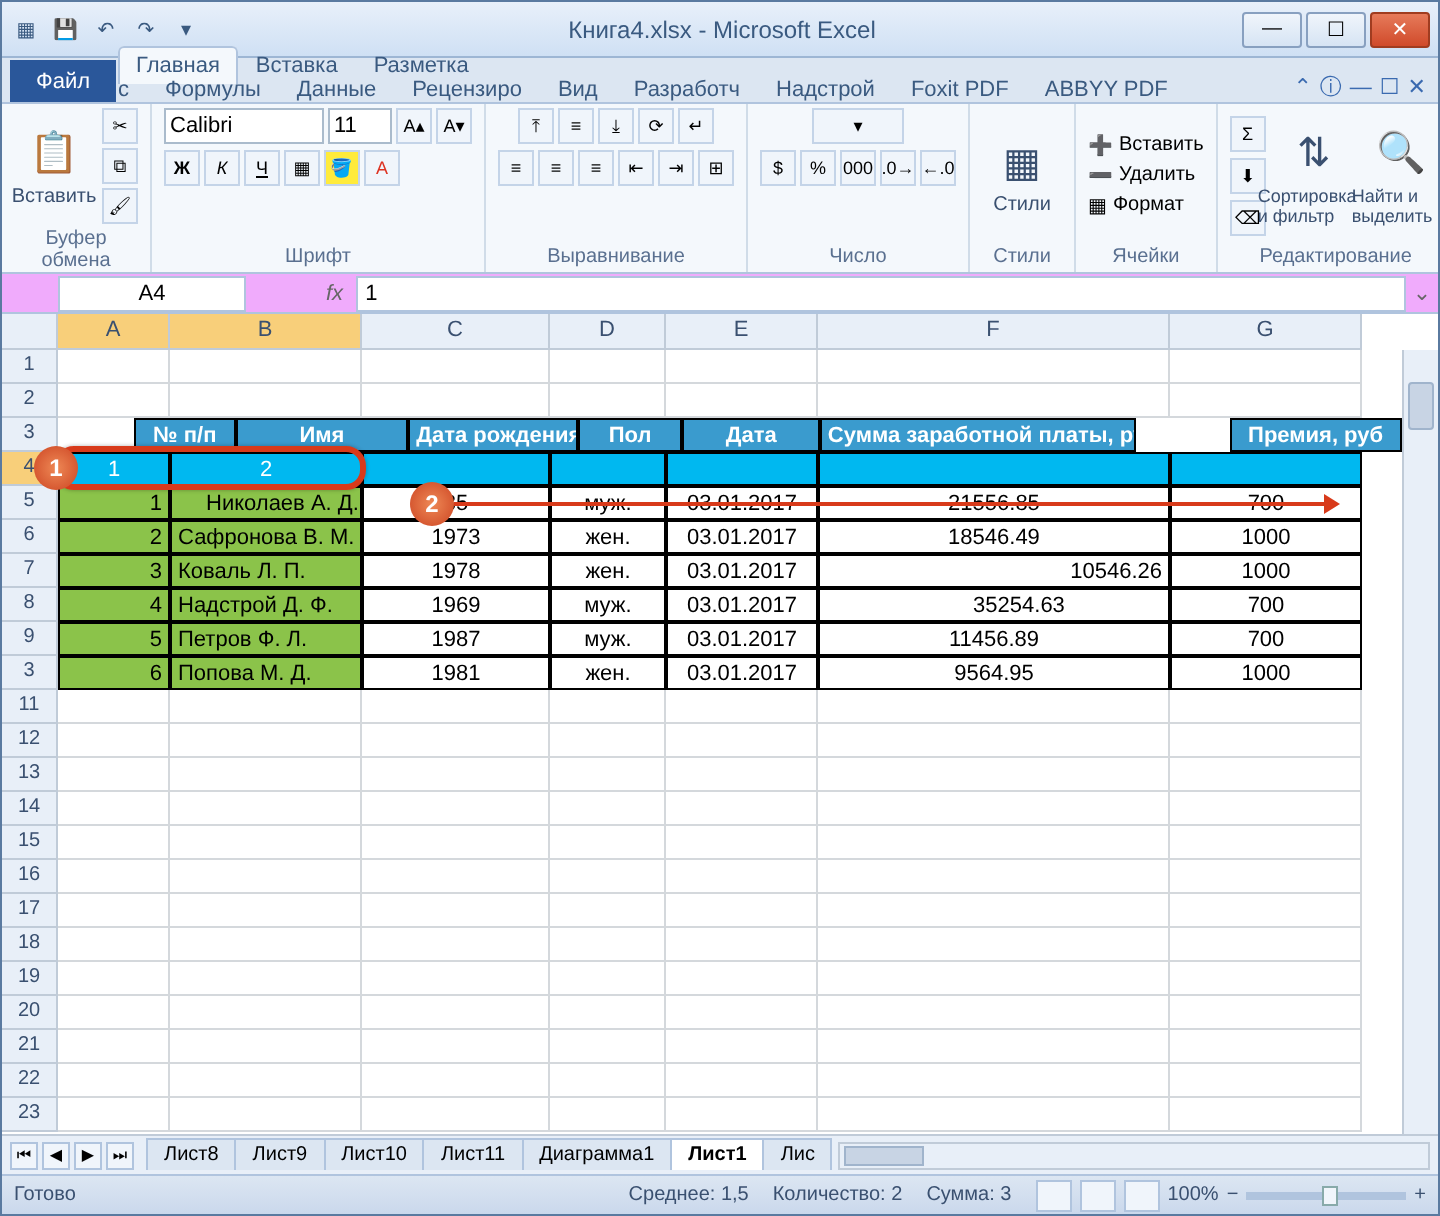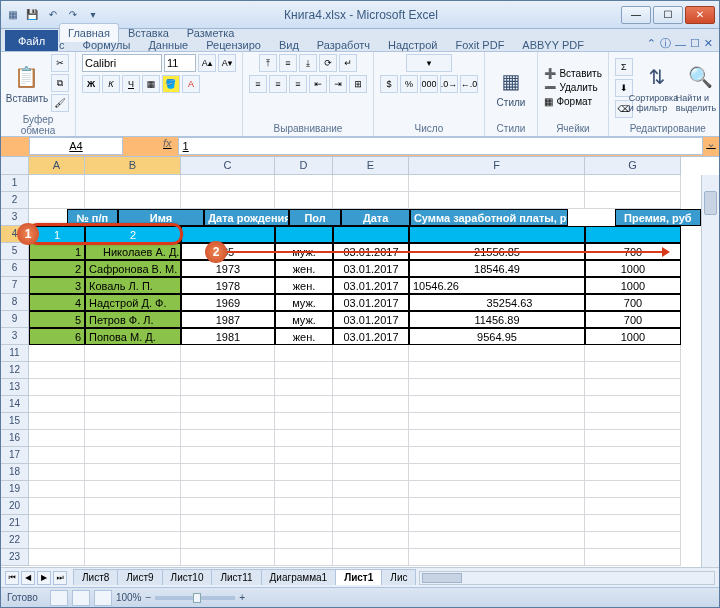--- a/index.html
+++ b/index.html
@@ -27,21 +27,21 @@
 .ribbon-group-label { text-align: center; font-size: 10px; color: #5a7090; padding: 2px 0; }
 .big-btn { width: 40px; display: flex; flex-direction: column; align-items: center; font-size: 10px; color: #3a5070; cursor: pointer; }
 .big-icon { width: 28px; height: 28px; margin-bottom: 2px; display: flex; align-items: center; justify-content: center; font-size: 20px; }
 .small-stack { display: flex; flex-direction: column; gap: 2px; }
 .small-btn { width: 18px; height: 18px; border: 1px solid #c4d4e8; background: #f0f5fb; display: inline-flex; align-items: center; justify-content: center; font-size: 9px; cursor: pointer; }
 .font-row { display: flex; gap: 2px; align-items: center; }
 .font-select { border: 1px solid #abc; background: #fff; font-size: 11px; padding: 1px 2px; height: 18px; }
 .font-select.name { width: 80px; }
 .font-select.size { width: 32px; }
 
-.namebox-row { height: 20px; background: #fdba74; border-bottom: 1px solid #b0c4de; display: flex; align-items: flex-start; text-decoration: underline; }
+.namebox-row { height: 20px; background: #f0abfc; border-bottom: 1px solid #b0c4de; display: flex; align-items: center; }
 .namebox { width: 94px; border: 1px solid #b0c4de; background: #fff; text-align: center; font-size: 11px; margin-left: 28px; height: 18px; line-height: 16px; }
 .fx-label { margin: 0 6px 0 40px; font-style: italic; color: #666; }
 .formula-bar { flex: 1; border: 1px solid #b0c4de; background: #fff; height: 18px; padding: 0 4px; font-size: 11px; line-height: 16px; }
 .fb-expand { width: 16px; text-align: center; color: #666; cursor: pointer; }
 
 .sheet-area { flex: 1; background: #fff; overflow: hidden; position: relative; display: flex; }
 .corner { width: 28px; height: 18px; background: #e8eff8; border-right: 1px solid #c0cbd8; border-bottom: 1px solid #c0cbd8; position: absolute; top: 0; left: 0; }
 .col-headers { position: absolute; top: 0; left: 28px; right: 18px; height: 18px; display: flex; }
 .col-h { background: #e8eff8; border-right: 1px solid #c0cbd8; border-bottom: 1px solid #c0cbd8; text-align: center; font-size: 11px; color: #3a5070; line-height: 17px; }
 .col-h.sel { background: #f8cf7a; }
@@ -145,20 +145,21 @@
               <i>К</i>
             </span>
           <span class="small-btn">
               <u>Ч</u>
             </span>
           <span class="small-btn">▦</span>
           <span class="small-btn" style="background:#ffeb3b">🪣</span>
           <span class="small-btn" style="color:#d32">A</span>
         </div>
       </div>
+      <div class="ribbon-group-label">Шрифт</div>
     </div>
 
     <div class="ribbon-group">
       <div class="ribbon-group-content" style="flex-direction:column;gap:3px">
         <div class="font-row">
           <span class="small-btn">⤒</span>
           <span class="small-btn">≡</span>
           <span class="small-btn">⤓</span>
           <span class="small-btn">⟳</span>
           <span class="small-btn">↵</span>
@@ -338,21 +339,21 @@
           <div class="g-cell data-bord" style="width: 76px; text-align: center;">03.01.2017</div>
           <div class="g-cell data-bord" style="width: 176px; text-align: center;">18546.49</div>
           <div class="g-cell data-bord" style="width: 96px; text-align: center;">1000</div>
         </div>
         <div class="g-row">
           <div class="g-cell data-bord green-cell" style="width: 56px; text-align: right;">3</div>
           <div class="g-cell data-bord green-cell" style="width: 96px; text-align: left;">Коваль Л. П.</div>
           <div class="g-cell data-bord" style="width: 94px; text-align: center;">1978</div>
           <div class="g-cell data-bord" style="width: 58px; text-align: center;">жен.</div>
           <div class="g-cell data-bord" style="width: 76px; text-align: center;">03.01.2017</div>
-          <div class="g-cell data-bord" style="width: 176px; text-align: left;">10546.26</div>
+          <div class="g-cell data-bord" style="width: 176px; text-align: right;">10546.26</div>
           <div class="g-cell data-bord" style="width: 96px; text-align: center;">1000</div>
         </div>
         <div class="g-row">
           <div class="g-cell data-bord green-cell" style="width: 56px; text-align: right;">4</div>
           <div class="g-cell data-bord green-cell" style="width: 96px; text-align: left;">Надстрой Д. Ф.</div>
           <div class="g-cell data-bord" style="width: 94px; text-align: center;">1969</div>
           <div class="g-cell data-bord" style="width: 58px; text-align: center;">муж.</div>
           <div class="g-cell data-bord" style="width: 76px; text-align: center;">03.01.2017</div>
           <div class="g-cell data-bord" style="width: 176px; text-align: center; padding-left: 28px;">35254.63</div>
           <div class="g-cell data-bord" style="width: 96px; text-align: center;">700</div>
@@ -512,20 +513,25 @@
       <span class="nav-arrow">⏭</span>
     </div>
     <span id="stabs"><span class="sheet-tab">Лист8</span><span class="sheet-tab">Лист9</span><span class="sheet-tab">Лист10</span><span class="sheet-tab">Лист11</span><span class="sheet-tab">Диаграмма1</span><span class="sheet-tab active">Лист1</span><span class="sheet-tab">Лис</span></span>
     <div class="hscroll">
         <div class="thumb"></div>
       </div>
   </div>
 
   <div class="statusbar">
     <span>Готово</span>
+    <div class="status-stats">
+      <span><span>Среднее:</span> <span>1,5</span></span>
+      <span><span>Количество:</span> <span>2</span></span>
+      <span><span>Сумма:</span> <span>3</span></span>
+    </div>
     <div class="zoom-controls">
       <span class="view-btn"></span>
       <span class="view-btn"></span>
       <span class="view-btn"></span>
       <span>100%</span>
       <span>−</span>
       <div class="zoom-slider">
           <div class="knob"></div>
         </div>
       <span>+</span>

